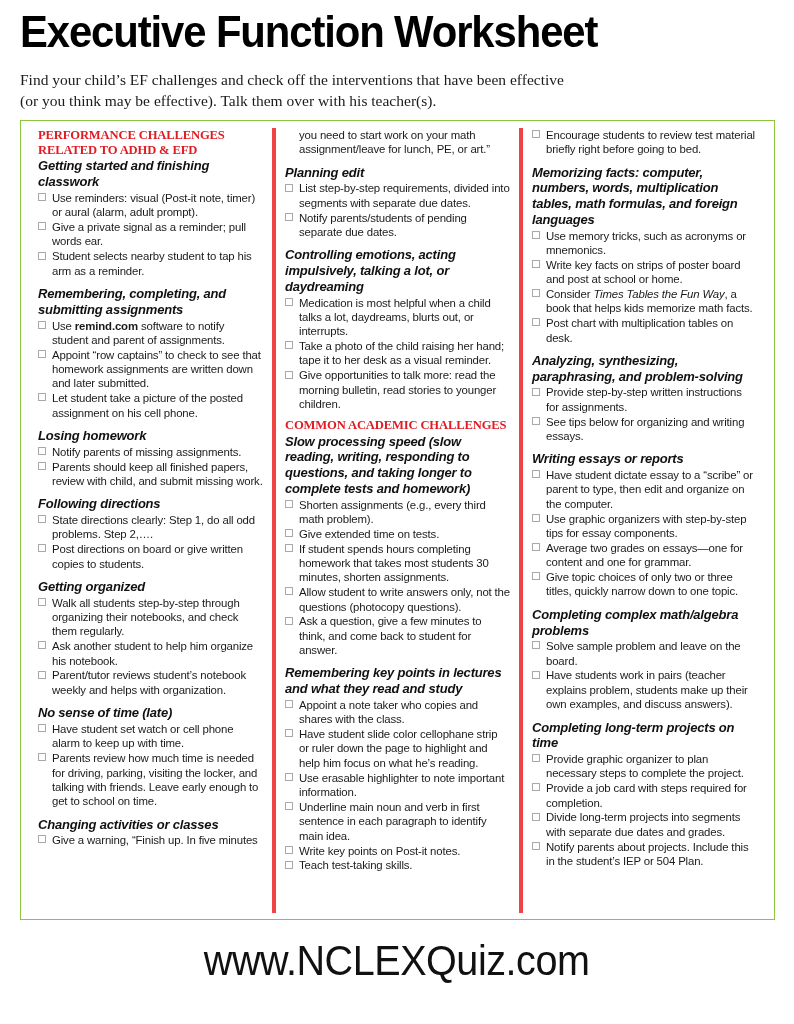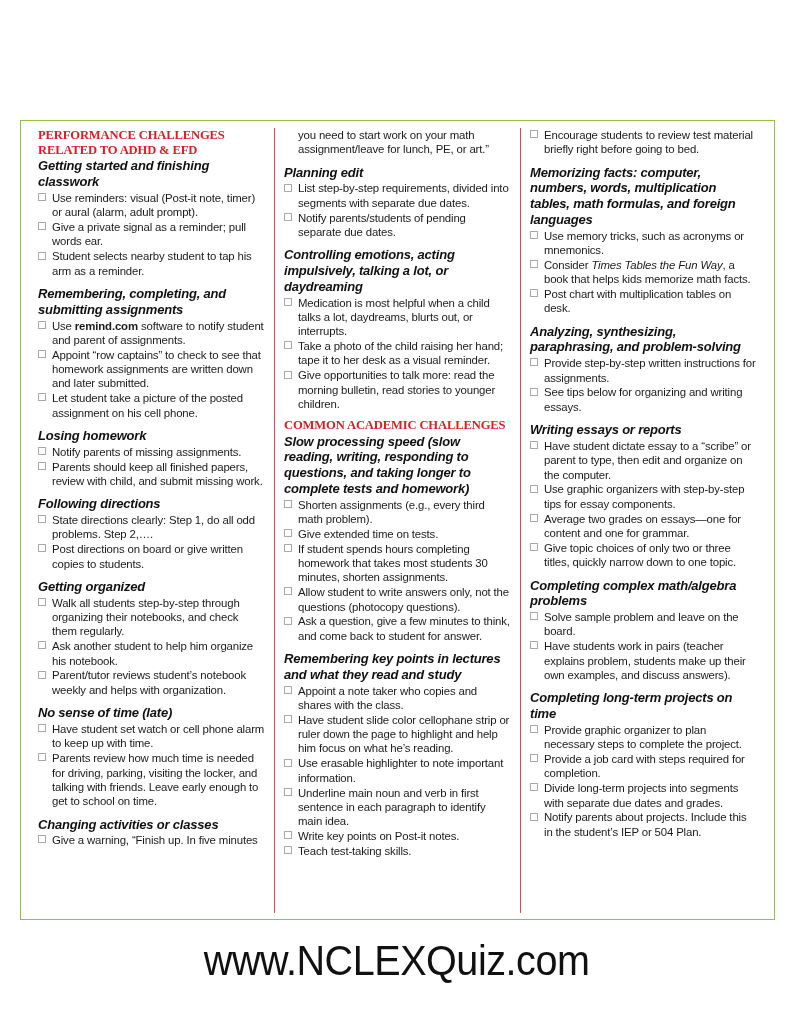--- a/index.html
+++ b/index.html
@@ -64,21 +64,21 @@
     height: 100%;
     box-sizing: border-box;
   }
   .col {
     flex: 1 1 0;
     box-sizing: border-box;
     padding: 0 9px 0 9px;
     overflow: hidden;
   }
   .col.divided {
-    border-left: 1px solid #ef4444;
+    border-left: 4px solid #ef4444;
   }
 
   
   .section-title {
     font-weight: bold;
     font-size: 12.6px;
     line-height: 1.17;
     color: #e01b22;
     letter-spacing: -0.15px;
     margin: 0 0 1px 0;
@@ -146,20 +146,27 @@
     color: #111111;
     transform: scaleX(0.92);
     display: inline-block;
   }
 </style>
 </head>
 <body>
 
 <div class="page">
 
+  <div class="header">
+    <h1 class="worksheet-title">Executive Function Worksheet</h1>
+    <div class="worksheet-subtitle">
+      <div>Find your child’s EF challenges and check off the interventions that have been effective</div>
+      <div>(or you think may be effective). Talk them over with his teacher(s).</div>
+    </div>
+  </div>
 
   <div class="worksheet-box">
     <div class="columns">
 
       <div class="col">
 
         <div class="section-title">
           <div>PERFORMANCE CHALLENGES</div>
           <div>RELATED TO ADHD &amp; EFD</div>
         </div>
@@ -357,20 +364,21 @@
         </ul>
 
         <div class="group-head spaced">Memorizing facts: computer, numbers, words, multiplication tables, math formulas, and foreign languages</div>
         <ul class="check-list">
           <li class="check-item">
             <span class="checkbox"></span>
             <span>Use memory tricks, such as acronyms or mnemonics.</span>
           </li>
           <li class="check-item">
             <span class="checkbox"></span>
+            <span>Write key facts on strips of poster board and post at school or home.</span>
           </li>
           <li class="check-item">
             <span class="checkbox"></span>
             <span>Consider </span><i>Times Tables the Fun Way</i><span>, a book that helps kids memorize math facts.</span>
           </li>
           <li class="check-item">
             <span class="checkbox"></span>
             <span>Post chart with multiplication tables on desk.</span>
           </li>
         </ul>

